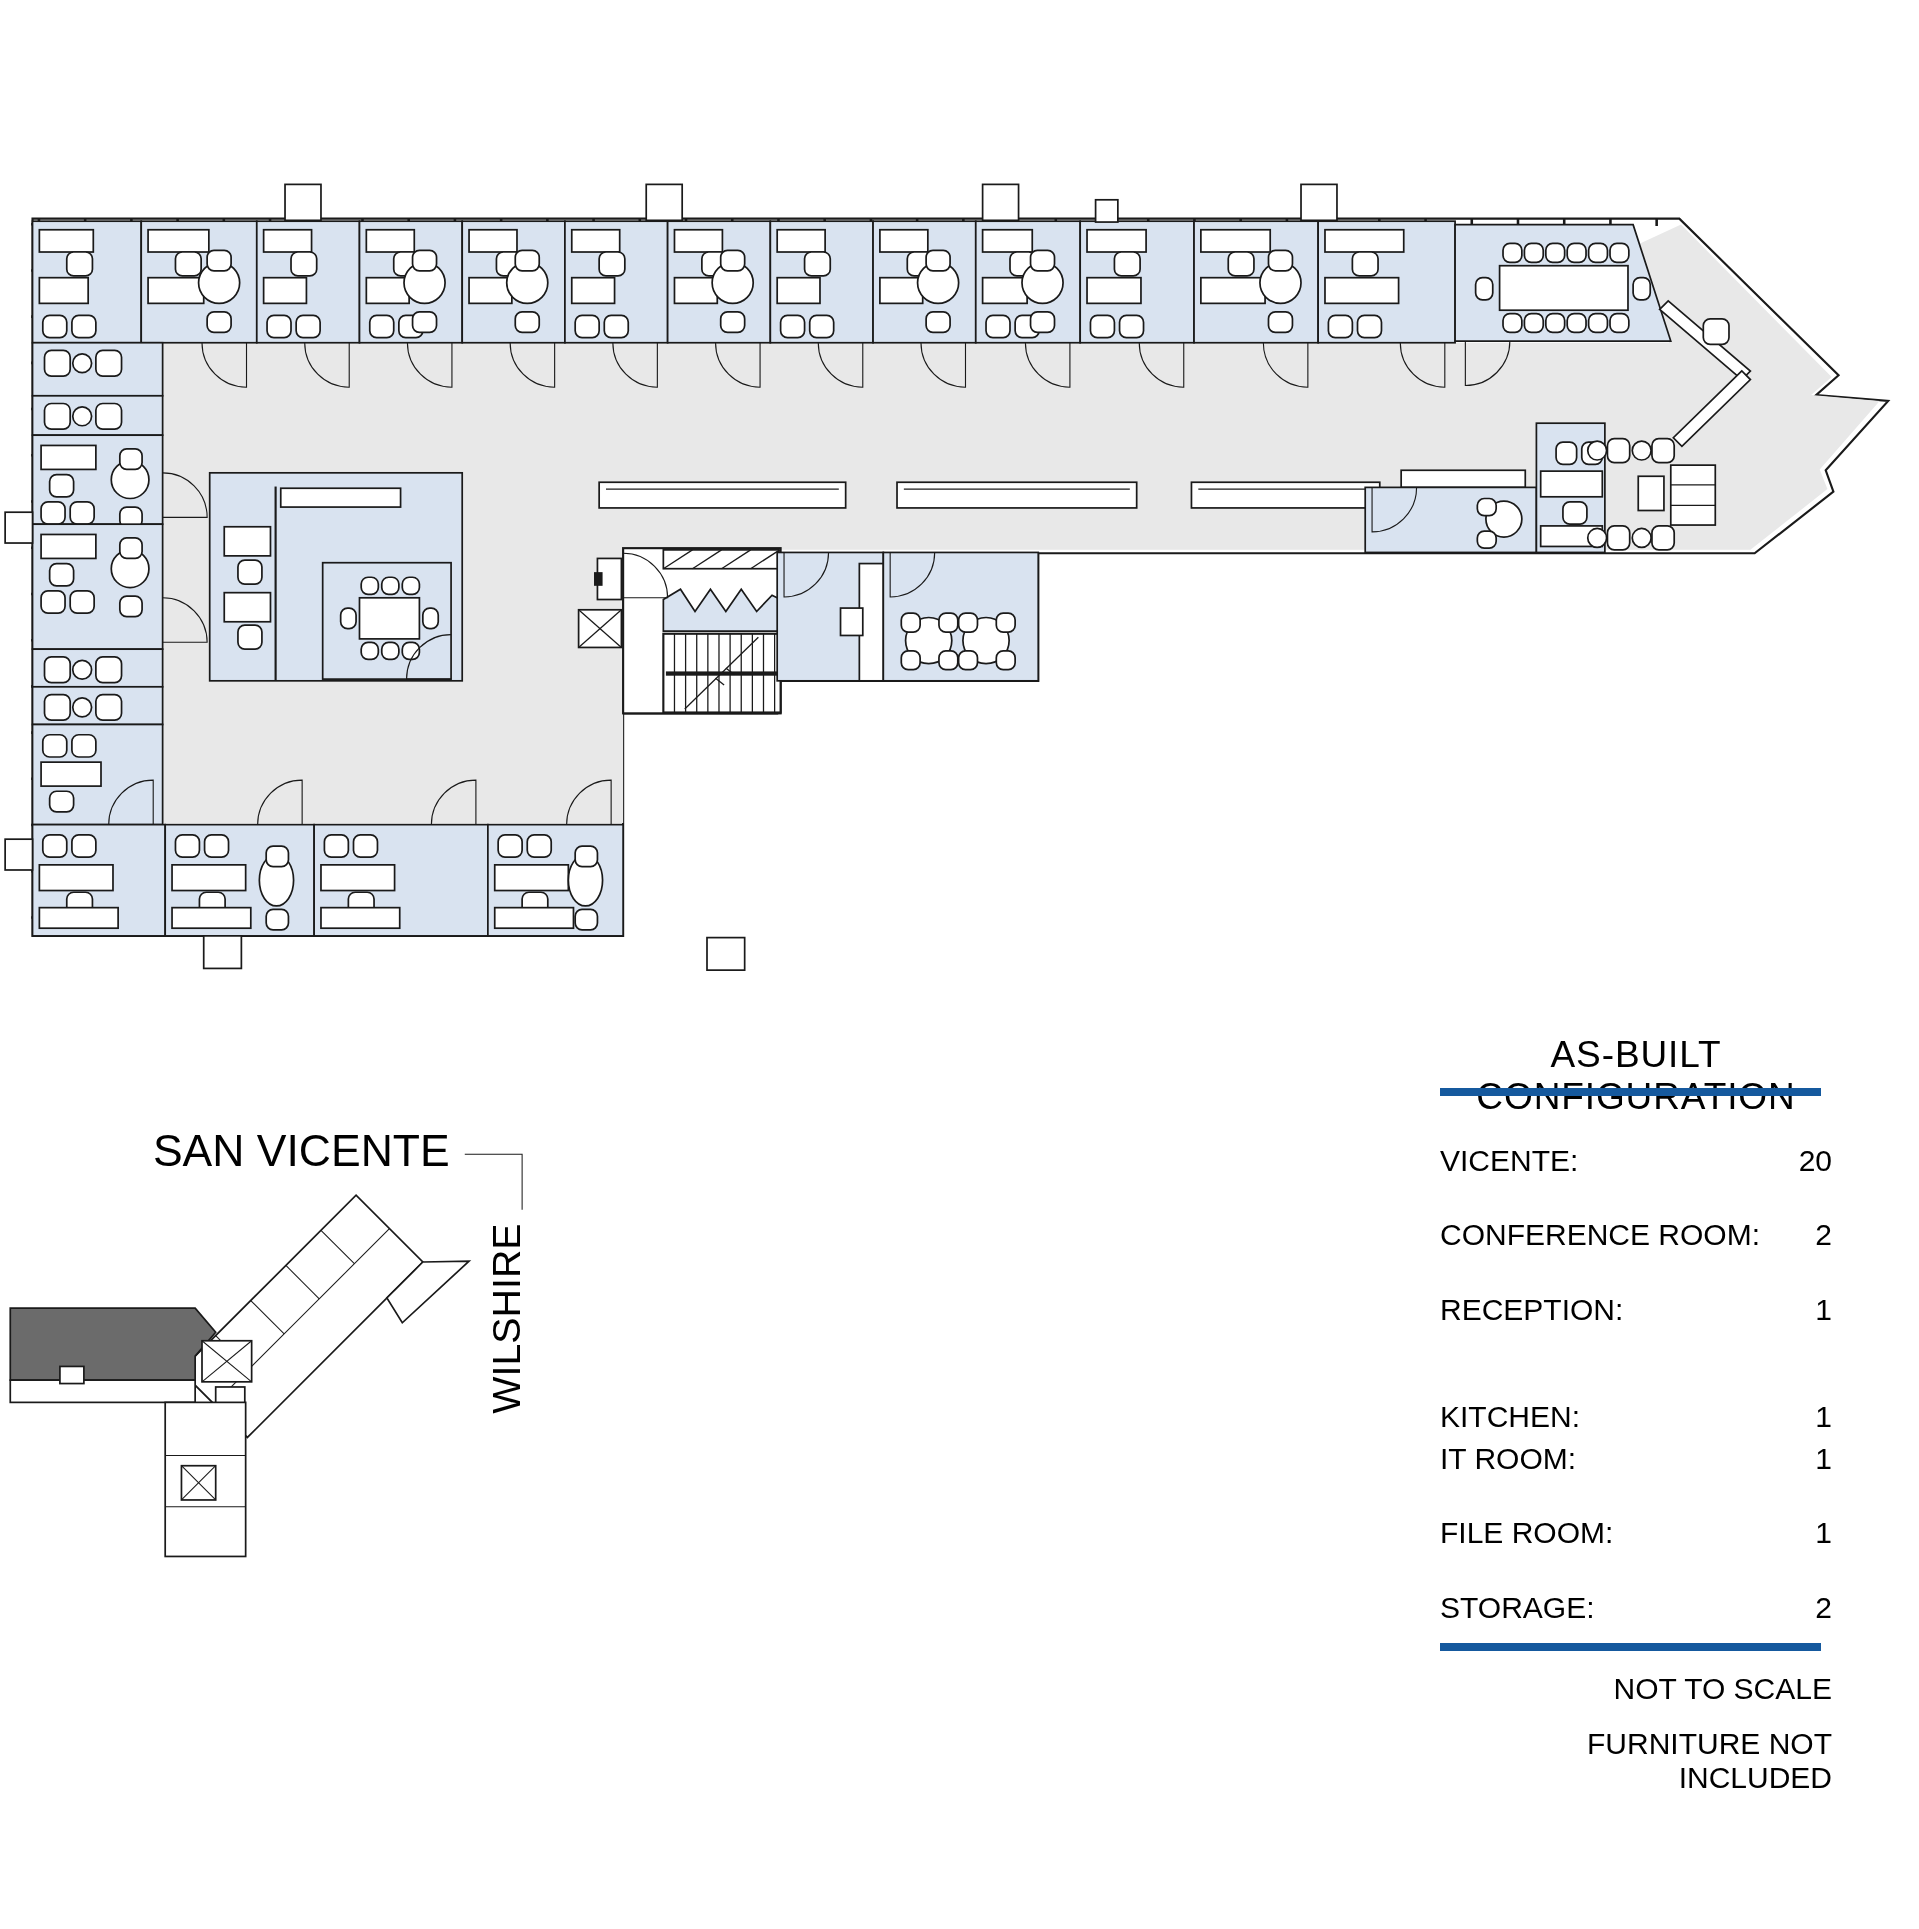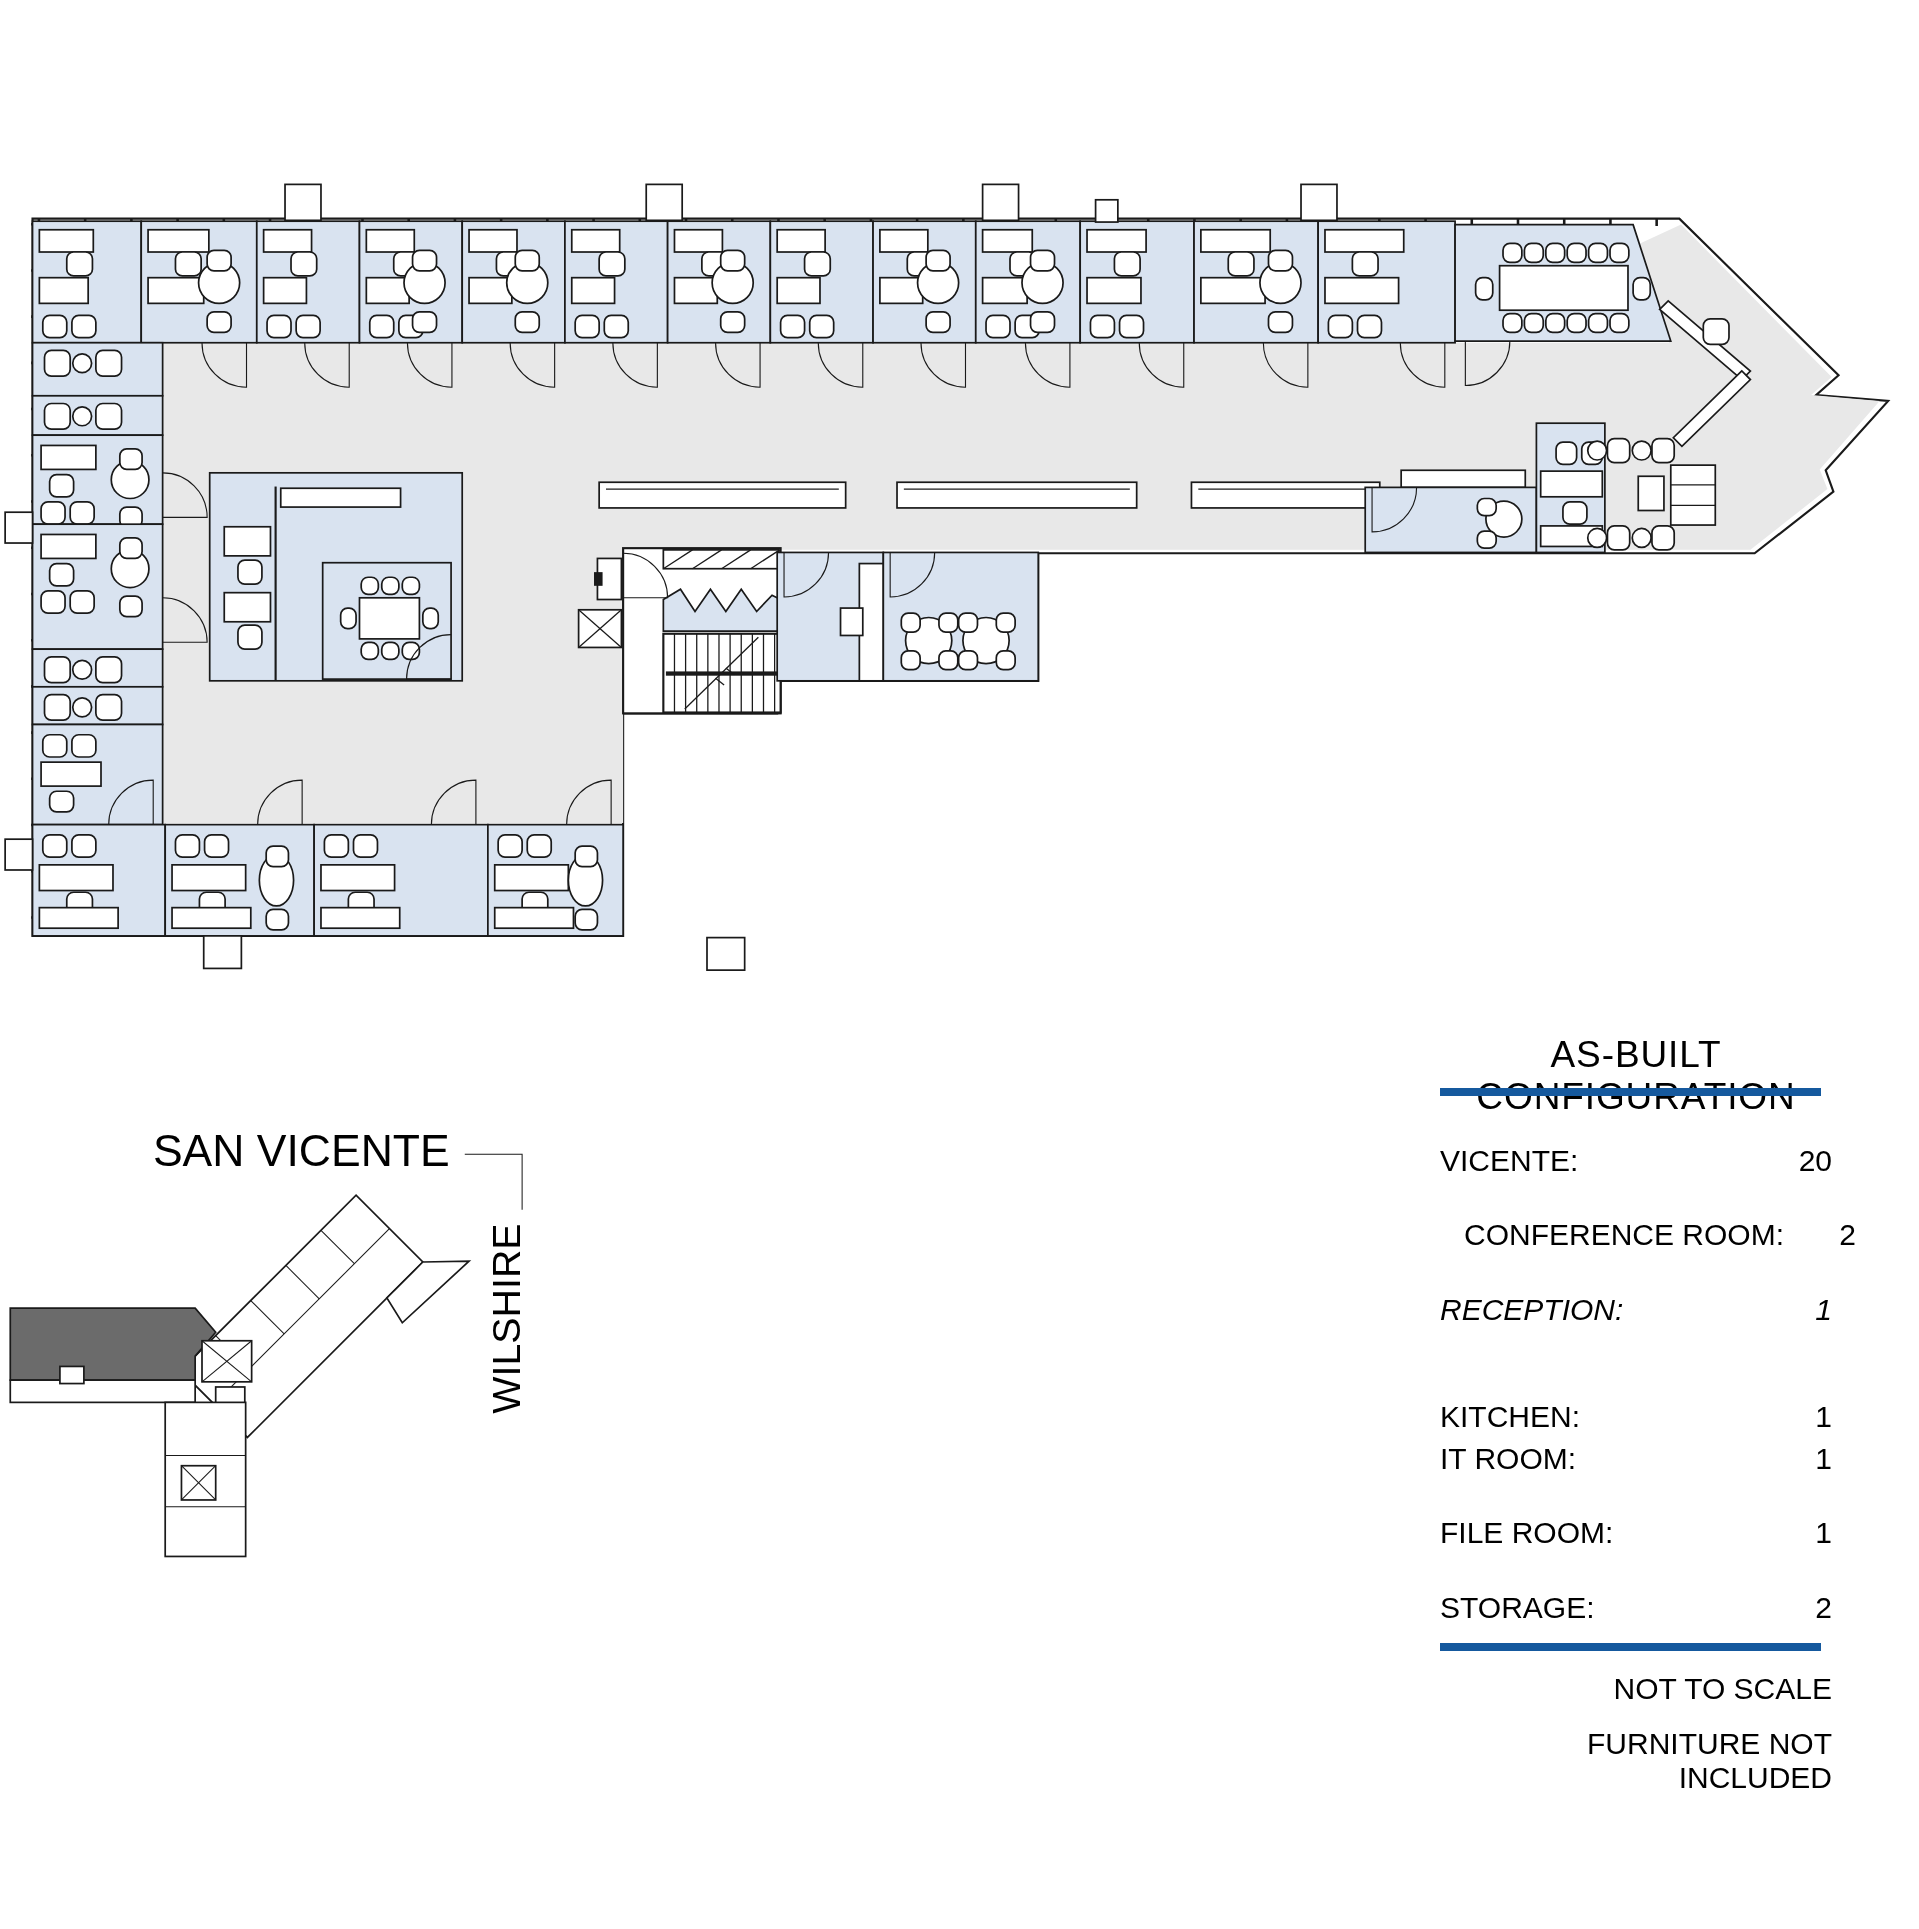--- a/index.html
+++ b/index.html
@@ -364,25 +364,25 @@
   </svg>
 
   <div class="legend">
     <div class="lg-title">AS-BUILT CONFIGURATION</div>
     <div class="lg-rule" id="rule-top" style="top: 1088px; background: rgb(21, 89, 158);"></div>
 
     <div class="lg-row" style="top:1144px;">
       <span>VICENTE:</span>
       <span>20</span>
     </div>
-    <div class="lg-row" style="top:1218px;margin-left:24px;">
+    <div class="lg-row" style="top:1218px;">
       <span>CONFERENCE ROOM:</span>
       <span>2</span>
     </div>
-    <div class="lg-row" style="top:1293px;font-style:italic;">
+    <div class="lg-row" style="top:1293px;">
       <span>RECEPTION:</span>
       <span>1</span>
     </div>
     <div class="lg-row" style="top:1367px;margin-top:33px;">
       <span>KITCHEN:</span>
       <span>1</span>
     </div>
     <div class="lg-row" style="top:1442px;">
       <span>IT ROOM:</span>
       <span>1</span>

